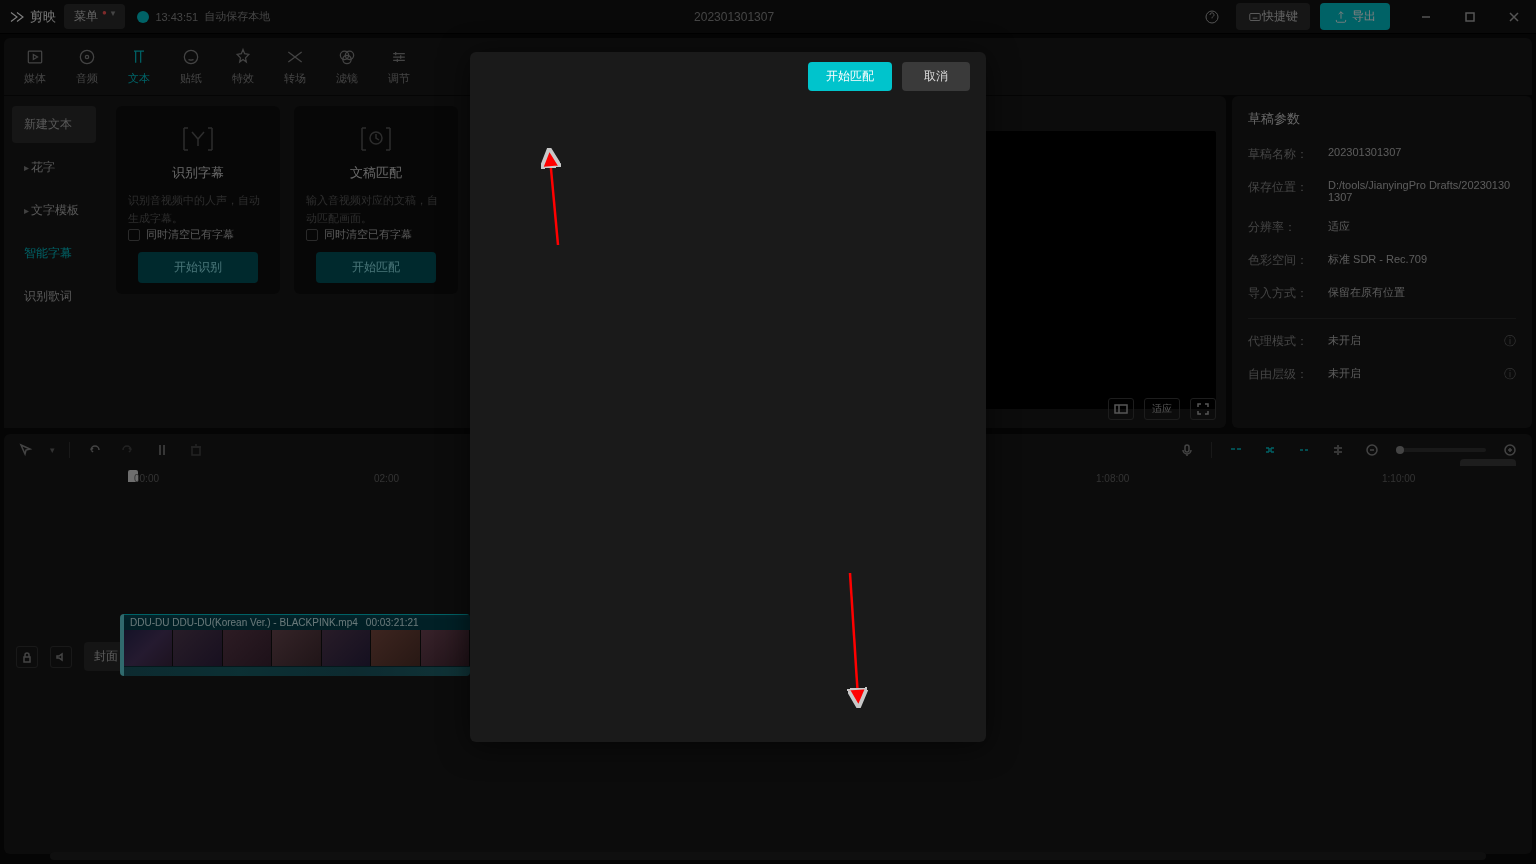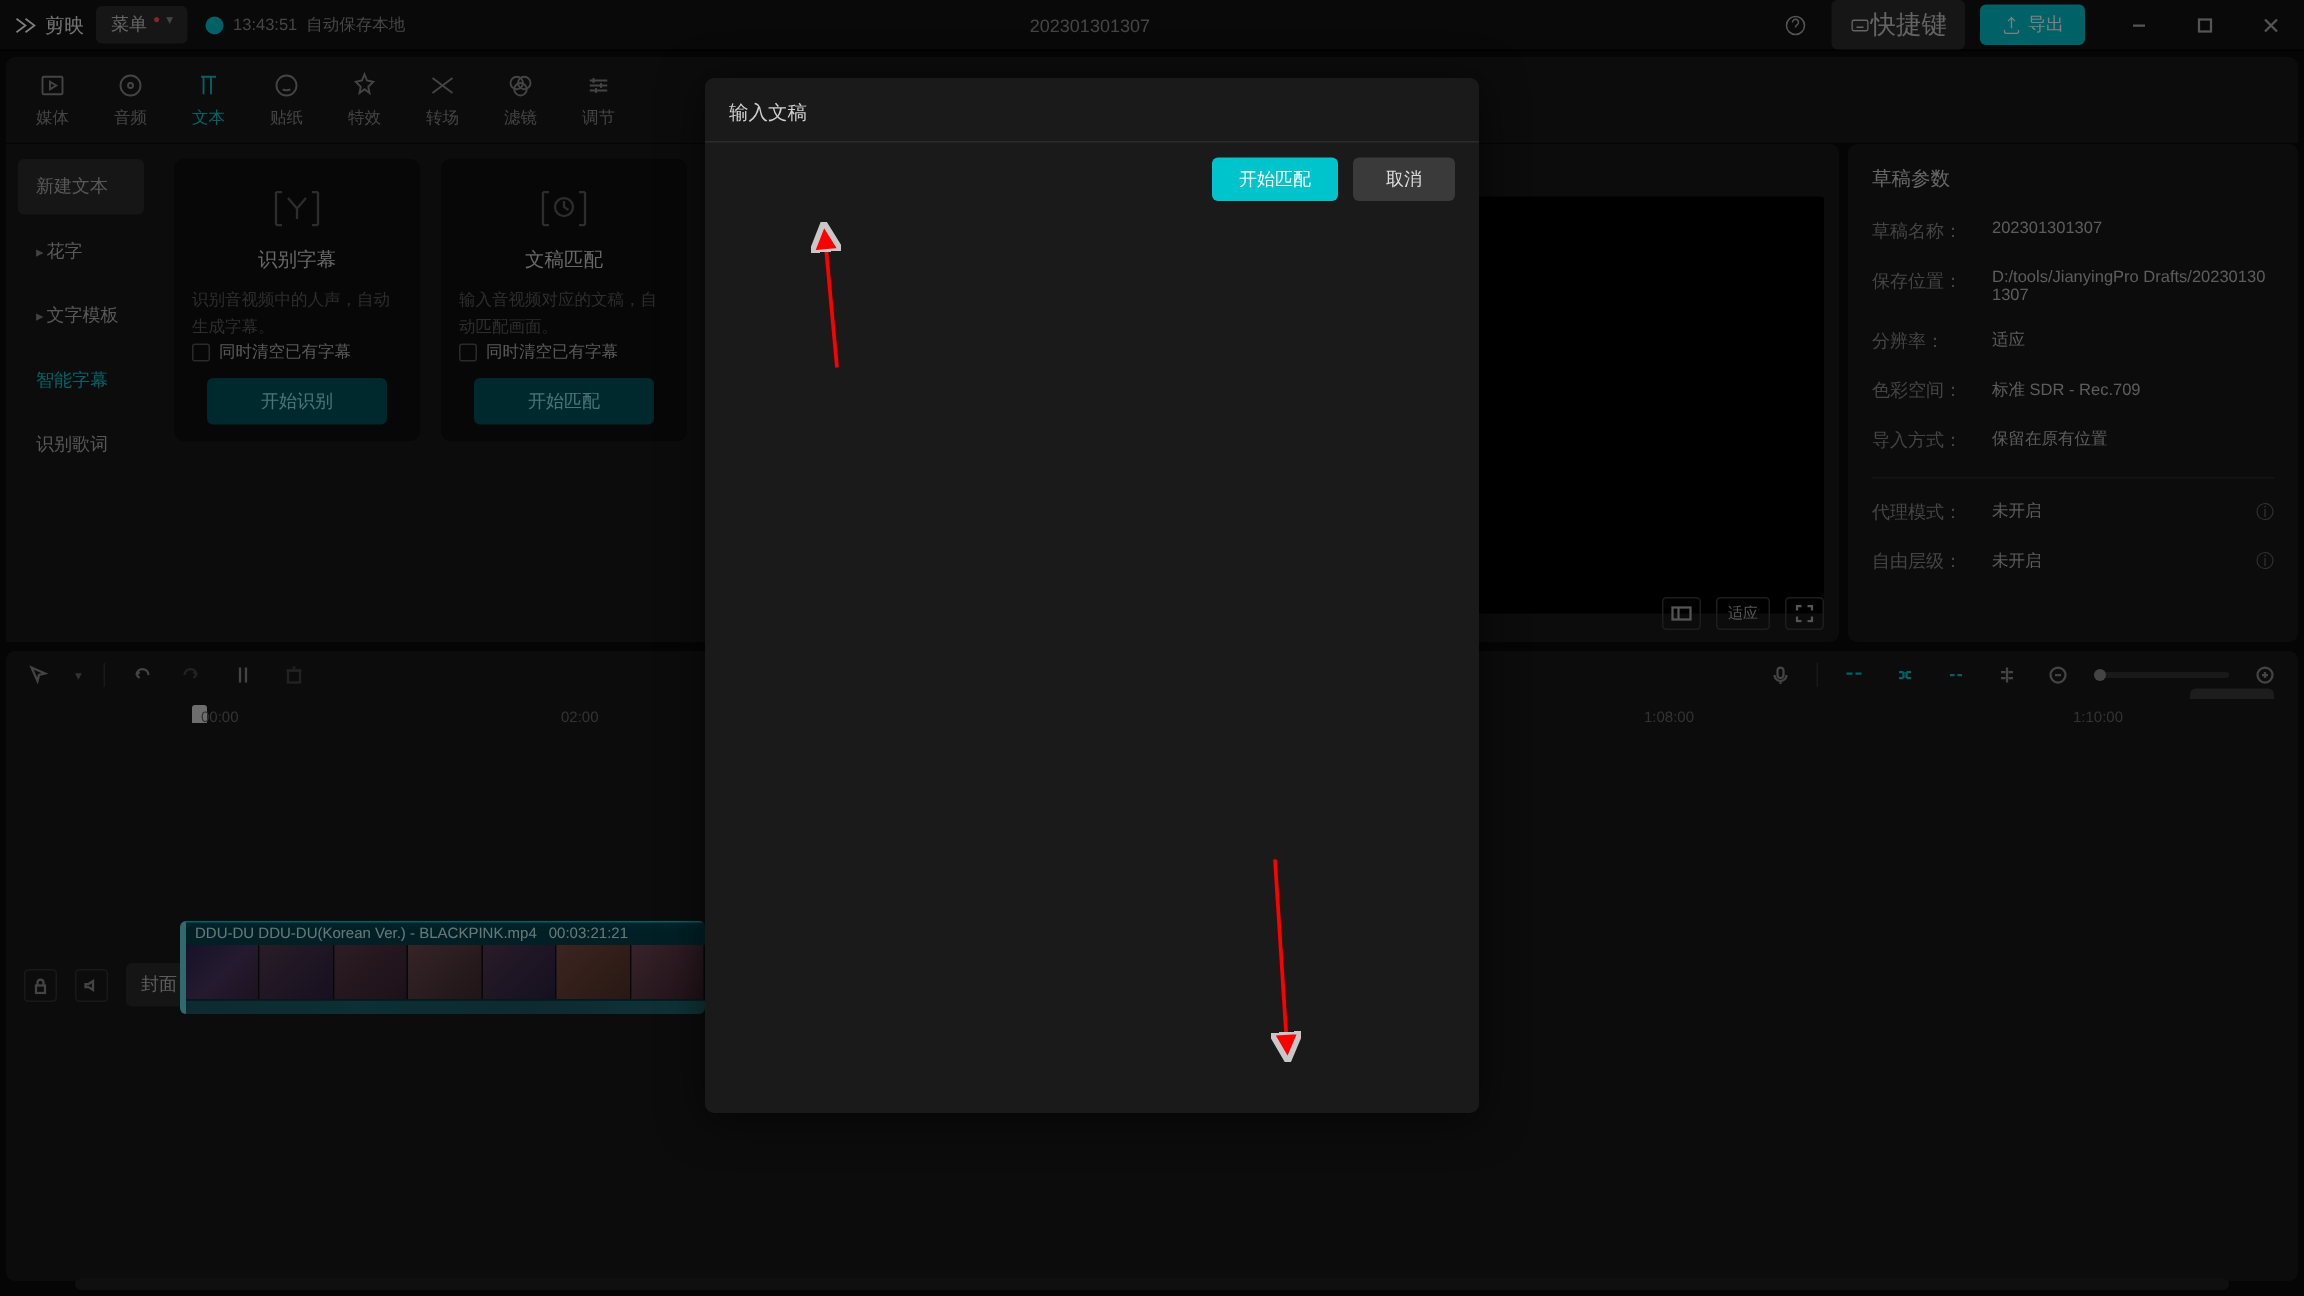--- a/index.html
+++ b/index.html
@@ -8,21 +8,21 @@
 
 .title-bar { height: 34px; background: #121212; display: flex; align-items: center; padding: 0 8px; border-bottom: 1px solid #000; }
 .logo { display: flex; align-items: center; gap: 4px; margin-right: 8px; }
 .logo-text { font-size: 13px; color: #eaeaea; font-weight: 500; }
 .menu-btn { background: #2d2d2d; color: #c8c8c8; padding: 4px 10px; border-radius: 4px; font-size: 12px; cursor: pointer; display: flex; gap: 4px; }
 .autosave { display: flex; align-items: center; gap: 6px; margin-left: 12px; color: #8a8a8a; font-size: 11px; }
 .autosave .dot { width: 12px; height: 12px; border-radius: 50%; background: #00c4cc; display: inline-block; }
 .title-center { flex: 1; text-align: center; color: #8a8a8a; font-size: 12px; }
 .title-right { display: flex; align-items: center; gap: 10px; }
 .icon-btn { width: 28px; height: 28px; display: flex; align-items: center; justify-content: center; color: #aaa; cursor: pointer; }
-.shortcut-btn { background: #2d2d2d; padding: 5px 12px; border-radius: 4px; display: flex; align-items: center; gap: 0; cursor: pointer; font-size: 17px; }
+.shortcut-btn { background: #2d2d2d; padding: 5px 12px; border-radius: 4px; display: flex; align-items: center; gap: 0; cursor: pointer; font-size: 12px; }
 .export-btn { background: #00c4cc; color: #fff; padding: 5px 14px; border-radius: 4px; display: flex; align-items: center; gap: 4px; cursor: pointer; font-size: 12px; }
 .window-controls { display: flex; gap: 16px; margin-left: 12px; }
 
 
 .top-tabs { height: 58px; background: #191919; display: flex; align-items: center; padding: 0 20px; gap: 30px; border-bottom: 1px solid #0a0a0a; margin: 4px 4px 0 4px; border-radius: 6px 6px 0 0; }
 .top-tab { display: flex; flex-direction: column; align-items: center; gap: 4px; color: #888; cursor: pointer; font-size: 11px; }
 .top-tab.active { color: #00c4cc; }
 .top-tab svg { width: 20px; height: 20px; }
 
 
@@ -461,21 +461,20 @@
     <div class="audio-wave"></div>
   </div>
 </div>
 
 <div class="bottom-scroll">
     <div class="thumb"></div>
   </div>
 
 <div class="modal-backdrop"></div>
 <div class="modal">
-  <div class="modal-header">输入文稿</div>
   <div class="modal-footer">
     <div class="btn-primary">开始匹配</div>
     <div class="btn-secondary">取消</div>
   </div>
 </div>
 
 <div class="arrow" style="left:540px;top:150px">
   <svg width="30" height="100">
       <defs>
         <marker id="ah1" markerWidth="8" markerHeight="8" refX="4" refY="4" orient="auto">

